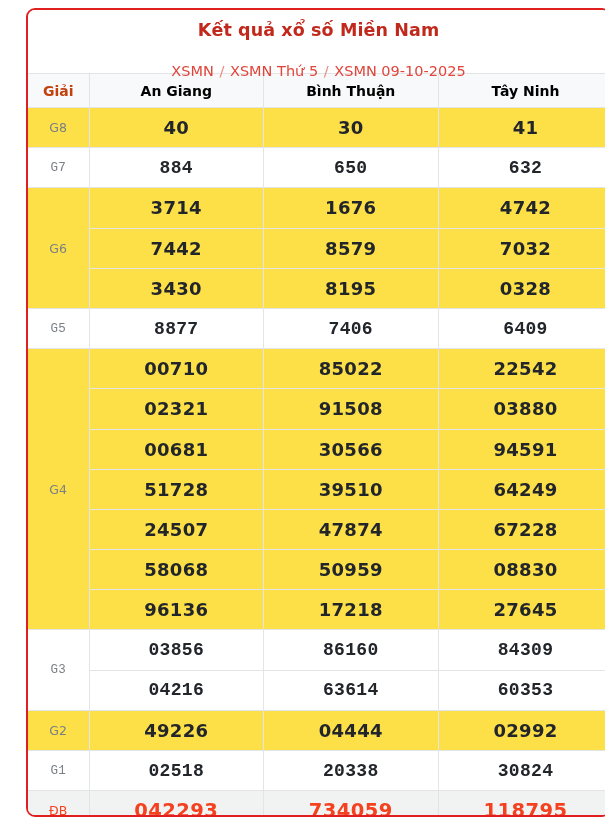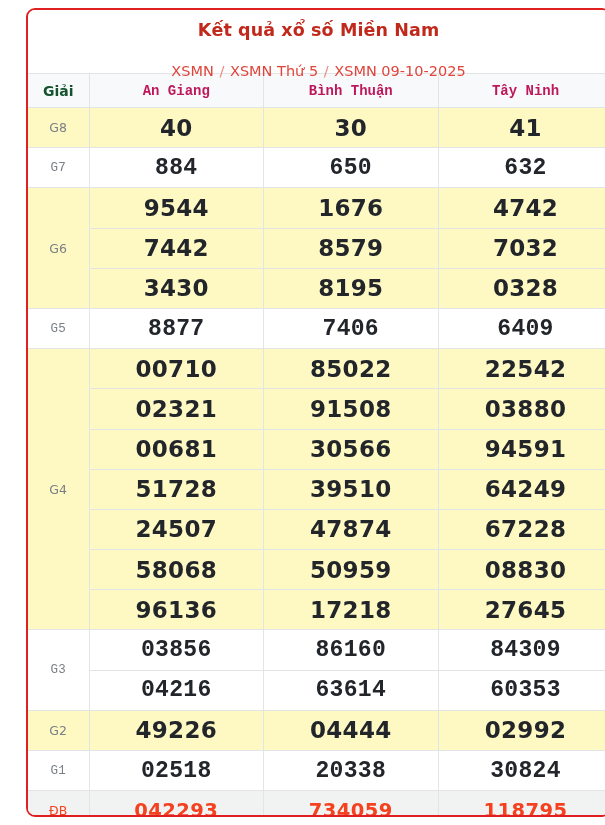--- a/index.html
+++ b/index.html
@@ -78,43 +78,42 @@
   table#results-table tr > *:last-child  { border-right: none; }
 
   thead th {
     height: 33px;
     background: #f8f9fa;
     border-top: none;
     font-size: 14px;
     font-weight: bold;
   }
   th.head-label {
-    color: #14532d;
+    color: #c2410c;
   }
   th.head-province {
-    color: #be185d;
-    font-family: Liberation Mono, monospace;
+    color: #000000;
   }
 
   td.prize-label {
     font-size: 12.5px;
     font-weight: normal;
     color: #7a7f85;
     letter-spacing: .2px;
   }
   td.prize-number {
-    font-size: 23px;
+    font-size: 18px;
     font-weight: bold;
     color: #22262b;
     letter-spacing: .3px;
     height: 39.2px;
   }
 
   
-  tr.stripe-shade > td { background: #fef9c3; }
+  tr.stripe-shade > td { background: #fde047; }
   tr.stripe-plain > td { background: #ffffff; font-family: Liberation Mono, monospace; }
 
   
   tr.special-row > td { background: #f1f2f2; }
   tr.special-row td.prize-label {
     color: #f4411f;
     font-size: 12.5px;
   }
   tr.special-row td.prize-number {
     color: #f4411f;
@@ -156,21 +155,21 @@
           <td class="prize-number">41</td>
         </tr>
         <tr class="stripe-plain">
           <td class="prize-label" rowspan="1">G7</td>
           <td class="prize-number">884</td>
           <td class="prize-number">650</td>
           <td class="prize-number">632</td>
         </tr>
         <tr class="stripe-shade">
           <td class="prize-label" rowspan="3">G6</td>
-          <td class="prize-number">9544</td>
+          <td class="prize-number">3714</td>
           <td class="prize-number">1676</td>
           <td class="prize-number">4742</td>
         </tr>
         <tr class="stripe-shade">
           <td class="prize-number">7442</td>
           <td class="prize-number">8579</td>
           <td class="prize-number">7032</td>
         </tr>
         <tr class="stripe-shade">
           <td class="prize-number">3430</td>

